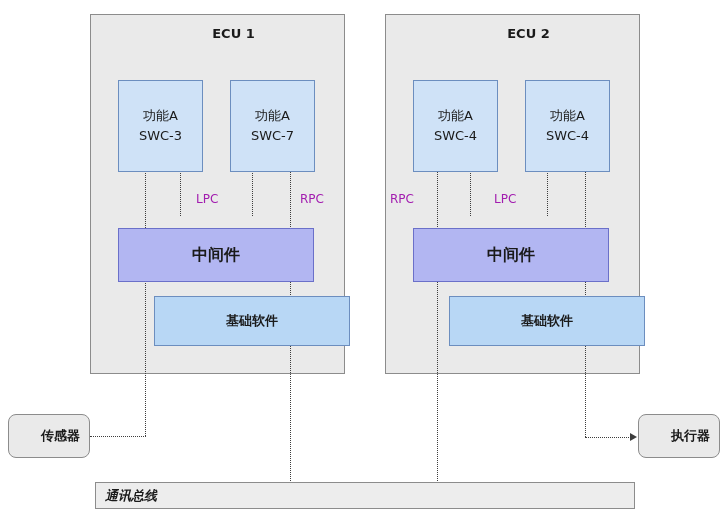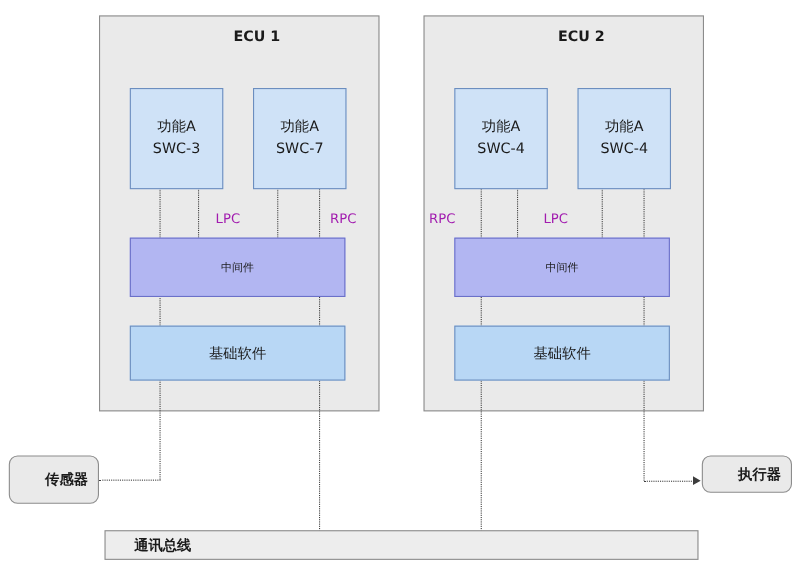--- a/index.html
+++ b/index.html
@@ -6,25 +6,25 @@
   html,body { margin:0; padding:0; background:#ffffff; }
   body { font-family:"DejaVu Sans","Liberation Sans",sans-serif; color:#1a1a1a; }
   .canvas { position:relative; width:728px; height:520px; background:#ffffff; overflow:hidden; }
 
   .box { position:absolute; box-sizing:border-box; display:flex; align-items:center; justify-content:center; text-align:center; }
 
   .ecu { background:var(--ecu-fill); border:1px solid var(--ecu-border); z-index:0; display:block; }
   .ecu-title { position:absolute; top:11px; left:16px; width:100%; text-align:center; font-weight:700; font-size:13px; }
 
   .swc { background:var(--swc-fill); border:1px solid var(--swc-border); z-index:2; flex-direction:column; font-size:13px; line-height:1.55;margin-top:16px; }
-  .mw  { background:var(--middleware-fill); border:1px solid var(--middleware-border); z-index:2; font-weight:400; font-size:10px; }
-  .bsw { background:var(--bsw-fill); border:1px solid var(--bsw-border); z-index:2; font-weight:400; font-size:13px; }
+  .mw  { background:var(--middleware-fill); border:1px solid var(--middleware-border); z-index:2; font-weight:700; font-size:16px;margin-top:12px; }
+  .bsw { background:var(--bsw-fill); border:1px solid var(--bsw-border); z-index:2; font-weight:700; font-size:13px;margin-left:36px; }
 
   .node { background:var(--node-fill); border:1px solid var(--node-border); border-radius:8px; z-index:2; font-weight:700; font-size:13px;padding-left:23px; }
-  .bus  { background:var(--bus-fill); border:1px solid var(--node-border); z-index:2; justify-content:flex-start; padding-left:26px; font-weight:700; font-size:13px; }
+  .bus  { background:var(--bus-fill); border:1px solid var(--node-border); z-index:2; justify-content:flex-start; padding-left:9px; font-weight:700; font-size:13px;font-style:italic; }
 
   .proto-label { position:absolute; z-index:2; font-size:12px; color:#a21caf; }
 
   .vline { position:absolute; width:0; border-left:1px dotted var(--line-color); z-index:1; }
   .hline { position:absolute; height:0; border-top:1px dotted var(--line-color); z-index:1; }
   .arrow-up { position:absolute; width:0; height:0; border-left:4px solid transparent; border-right:4px solid transparent; border-bottom:7px solid var(--line-color); z-index:1; }
   .arrow-right { position:absolute; width:0; height:0; border-top:4px solid transparent; border-bottom:4px solid transparent; border-left:7px solid var(--line-color); z-index:1; }
 </style>
 </head>
 <body>
@@ -86,17 +86,17 @@
   <span class="proto-label" style="left:390px; top:192px;">RPC</span>
   <span class="proto-label" style="left:494px; top:192px;">LPC</span>
 
   <div class="box mw" style="left:118px; top:216px; width:196px; height:54px;">中间件</div>
   <div class="box bsw" style="left:118px; top:296px; width:196px; height:50px;">基础软件</div>
 
   <div class="box mw" style="left:413px; top:216px; width:196px; height:54px;">中间件</div>
   <div class="box bsw" style="left:413px; top:296px; width:196px; height:50px;">基础软件</div>
 
   <div class="box node" style="left:8px; top:414px; width:82px; height:44px;">传感器</div>
-  <div class="box node" style="left:638px; top:414px; width:82px; height:34px;">执行器</div>
+  <div class="box node" style="left:638px; top:414px; width:82px; height:44px;">执行器</div>
 
   <div class="box bus" style="left:95px; top:482px; width:540px; height:27px;">通讯总线</div>
 
 </div>
 
 </body></html>

